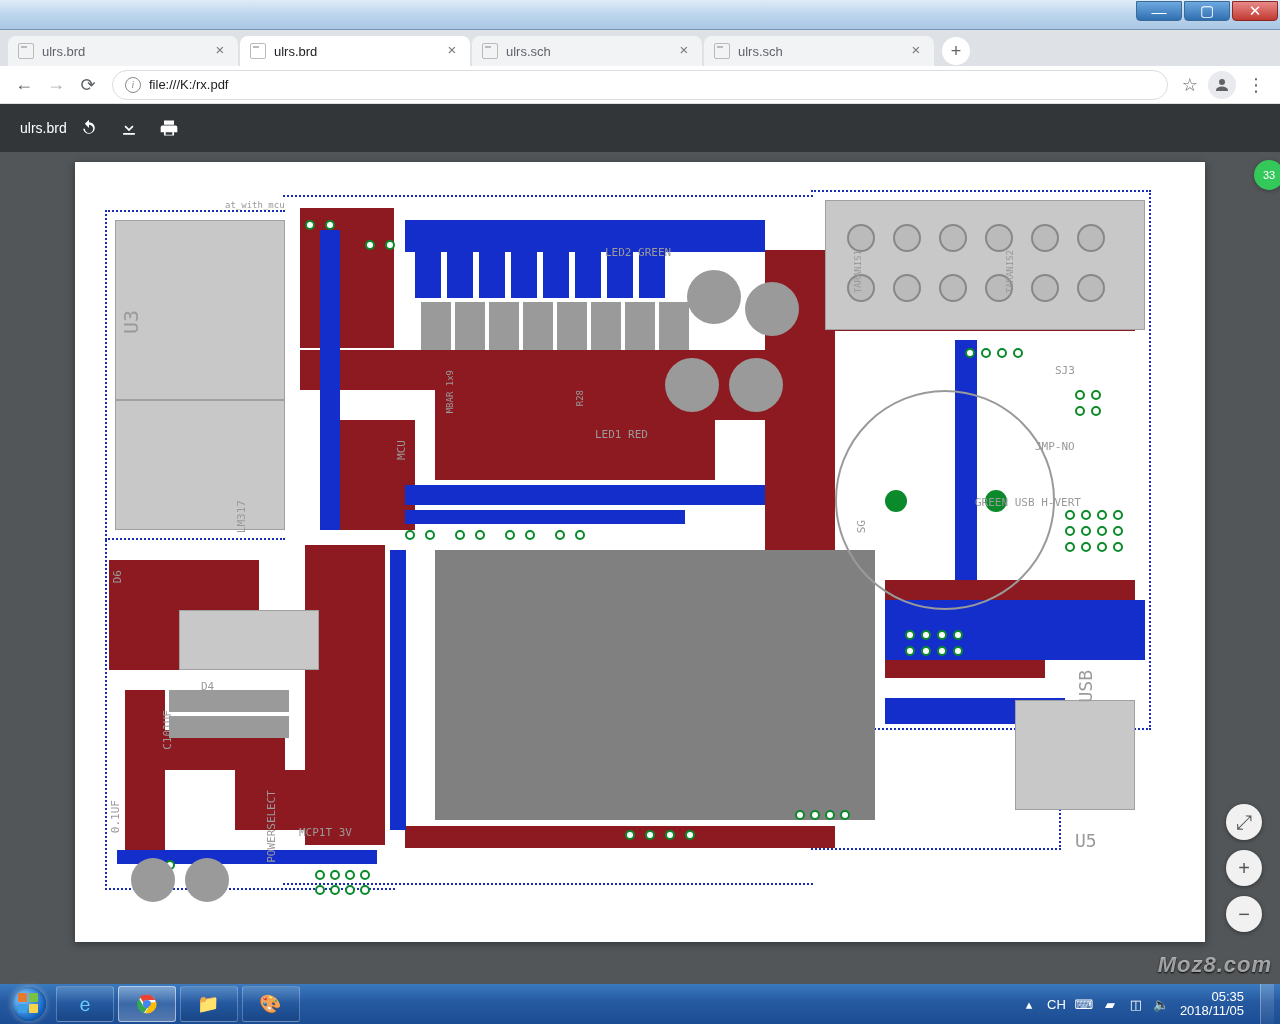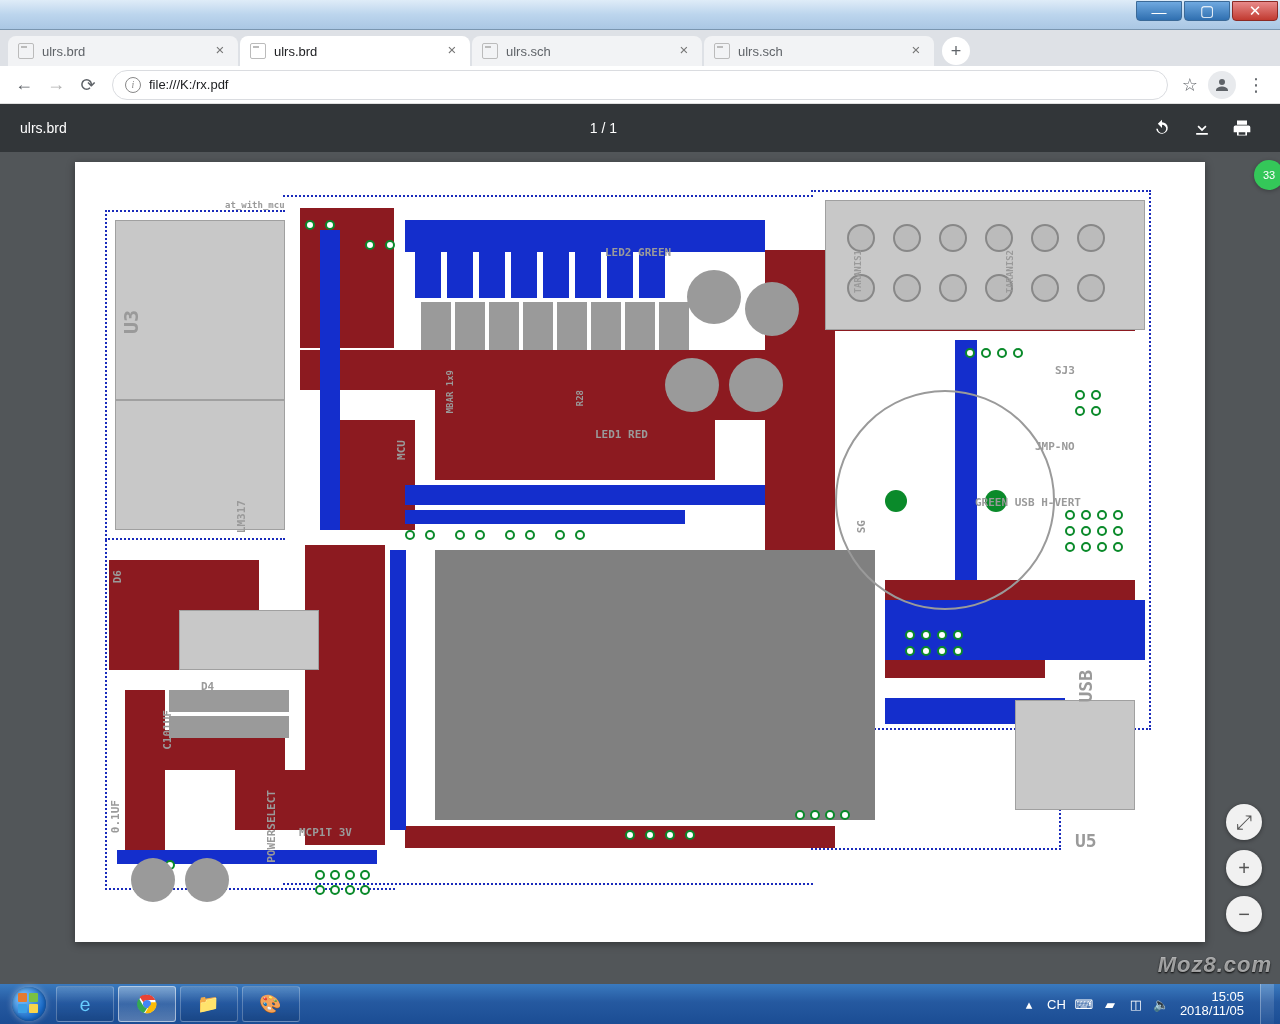--- a/index.html
+++ b/index.html
@@ -48,21 +48,21 @@
   
   .pcb { position:absolute; left:30px; top:28px; width:1070px; height:720px; }
   .outline { position:absolute; border:2px dotted #1a2bbb; }
   .pad { position:absolute; width:10px; height:10px; border:2px solid #0a8a2a; background:#fff; border-radius:50%; }
   .padg { position:absolute; width:14px; height:14px; background:#0a8a2a; border-radius:50%; }
   .trace-r { position:absolute; background:#8c1a20; }
   .trace-b { position:absolute; background:#142ecc; }
   .comp { position:absolute; background:#9a9a9a; }
   .mask { position:absolute; background:#c8c8c8; border:1px solid #a0a0a0; }
   .chip { position:absolute; background:#808080; }
-  .txt { position:absolute; color:#9a9a9a; font-family:monospace; font-size:11px; white-space:nowrap;font-weight:bold; }
+  .txt { position:absolute; color:#9a9a9a; font-family:monospace; font-size:11px; white-space:nowrap; }
   .v { writing-mode:vertical-rl; transform:rotate(180deg); }
 
   
   .float-ctrls { position:absolute; right:18px; bottom:52px; display:flex; flex-direction:column; gap:10px; }
   .fbtn { width:36px;height:36px;border-radius:18px;background:#f1f1f1;box-shadow:0 1px 4px rgba(0,0,0,.4);display:flex;align-items:center;justify-content:center;color:#555;font-size:20px; }
 
   
   .badge { position:absolute; right:-4px; top:160px; width:30px;height:30px;border-radius:15px;background:#34c759;color:#fff;display:flex;align-items:center;justify-content:center;font-size:11px;box-shadow:0 1px 4px rgba(0,0,0,.3); }
 
   
@@ -129,21 +129,20 @@
   <div class="avatar">
     <svg viewBox="0 0 24 24">
         <path d="M12 12a4 4 0 100-8 4 4 0 000 8zm0 2c-3.3 0-8 1.7-8 5v1h16v-1c0-3.3-4.7-5-8-5z"></path>
       </svg>
   </div>
   <div class="navbtn">⋮</div>
 </div>
 
 <div class="pdf-bar">
   <div class="title">ulrs.brd</div>
-  <div class="center">1 / 1</div>
   <div class="rbtn">
     <svg viewBox="0 0 24 24">
         <path d="M12 5V2L7 7l5 5V8a5 5 0 11-5 5H5a7 7 0 107-8z"></path>
       </svg>
   </div>
   <div class="rbtn">
     <svg viewBox="0 0 24 24">
         <path d="M12 3v10l4-4 1.4 1.4L12 16l-5.4-5.6L8 9l4 4V3h0zM5 18h14v2H5z"></path>
       </svg>
   </div>
@@ -367,18 +366,18 @@
     </div>
   <div class="spacer"></div>
   <div class="tray">
     <span class="ico">▴</span>
     <span>CH</span>
     <span class="ico">⌨</span>
     <span class="ico">▰</span>
     <span class="ico">◫</span>
     <span class="ico">🔈</span>
     <div class="clock">
-      <div>15:05</div>
+      <div>05:35</div>
       <div>2018/11/05</div>
     </div>
   </div>
   <div class="showdesk"></div>
 </div>
 
 </body></html>

